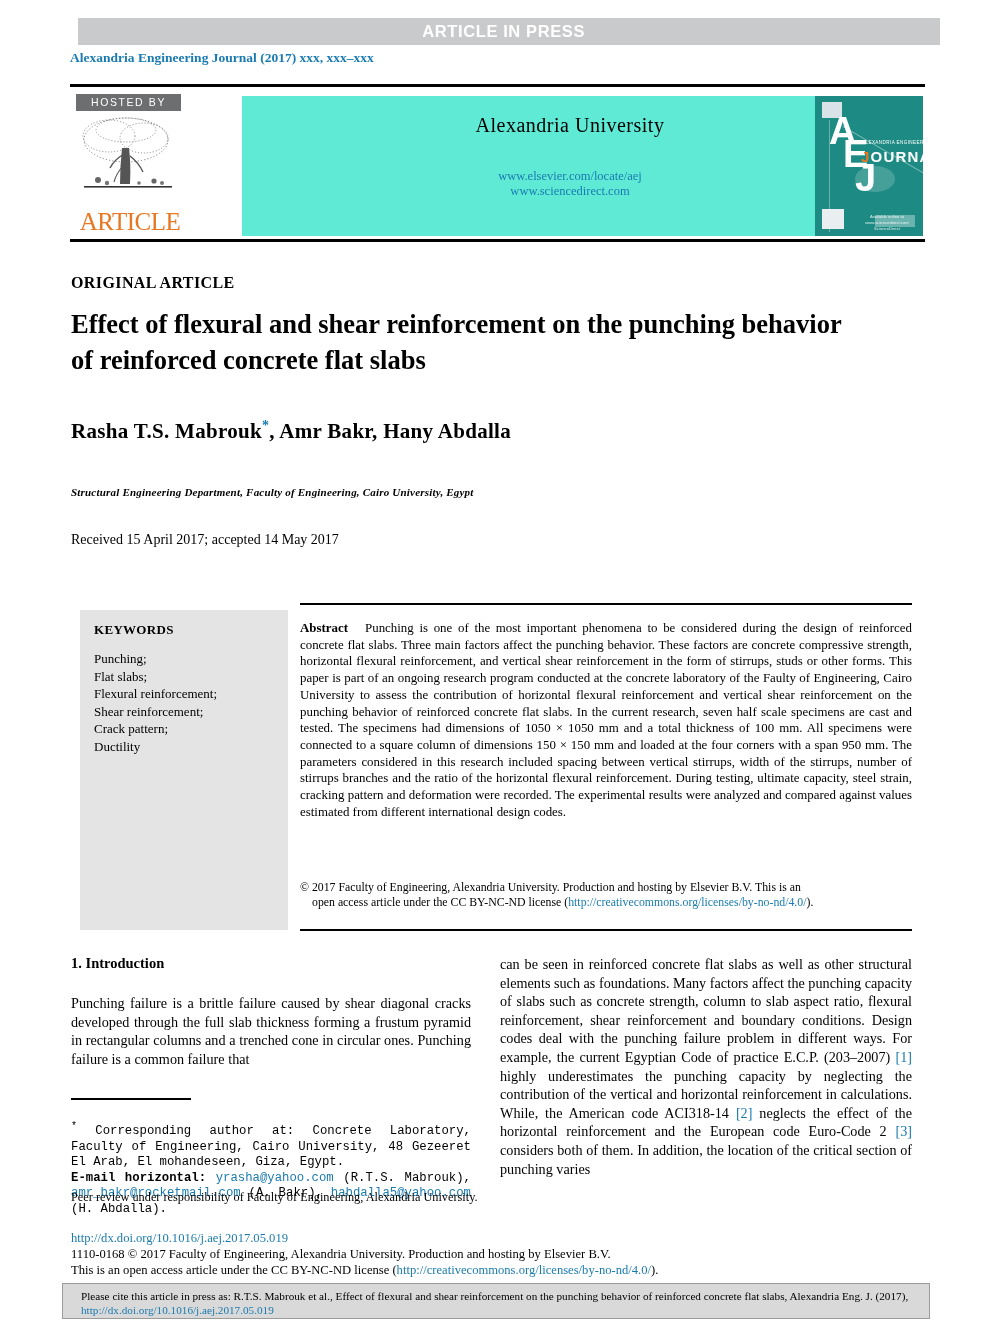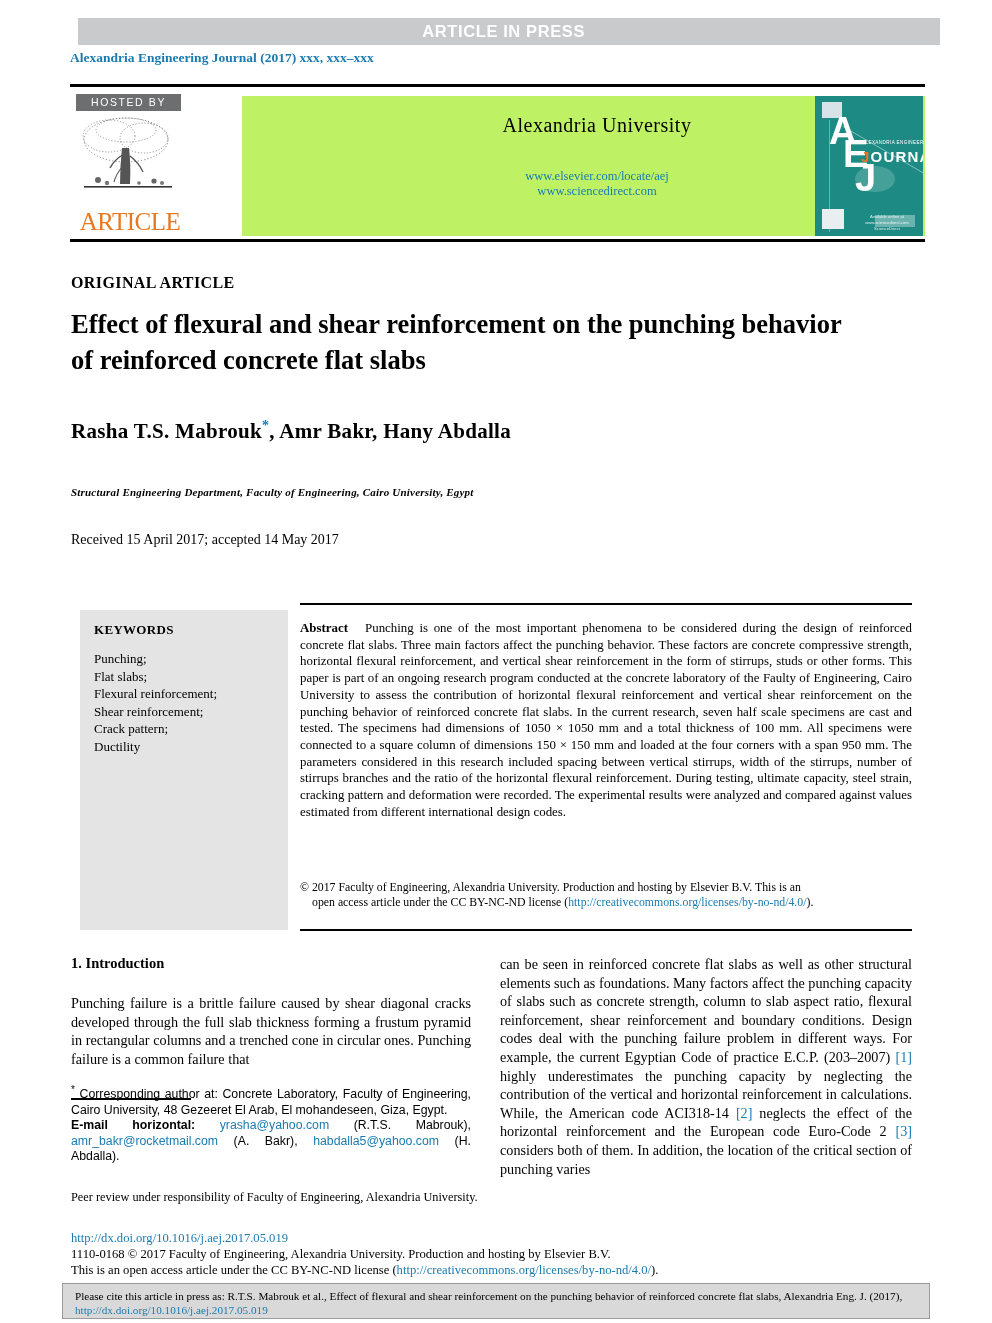--- a/index.html
+++ b/index.html
@@ -113,23 +113,22 @@
     letter-spacing: -0.5px;
     font-weight: normal;
   }
   
   .journal-panel {
     position: absolute;
     left: 172px;
     top: 6px;
     width: 656px;
     height: 140px;
-    background: #bef264;
+    background: #5eead4;
     text-align: center;
-    padding-left: 27px;
   }
   .jp-univ {
     margin-top: 18px;
     font-family: "Liberation Serif", serif;
     font-size: 20px;
     letter-spacing: 0.5px;
   }
   .jp-title {
     margin-top: 12px;
     font-family: "Liberation Serif", serif;
@@ -393,23 +392,23 @@
     position: absolute;
     left: 71px;
     top: 1098px;
     width: 120px;
     height: 1.5px;
     background: #000;
   }
   .footnote {
     position: absolute;
     left: 71px;
-    top: 1082px;
+    top: 1119px;
     width: 400px;
-    font-family: Liberation Sans, sans-serif;
+    font-family: Liberation Mono, monospace;
     font-size: 12.3px;
     line-height: 15.6px;
     text-align: justify;
   }
   .footnote .fn-star { vertical-align: super; font-size: 10px; }
   .footnote .blk { display: block; }
   .peer-review {
     position: absolute;
     left: 71px;
     top: 1190px;
@@ -441,21 +440,21 @@
   
   .cite-box {
     position: absolute;
     left: 62px;
     top: 1283px;
     width: 868px;
     height: 36px;
     background: #d9d9d9;
     border: 1px solid #9b9b9b;
     box-sizing: border-box;
-    padding: 5px 12px;
+    padding: 5px 18px;
     font-family: "Liberation Serif", serif;
     font-size: 11.2px;
     line-height: 14px;
   }
 </style>
 </head>
 <body>
 
 <div class="page">
 

